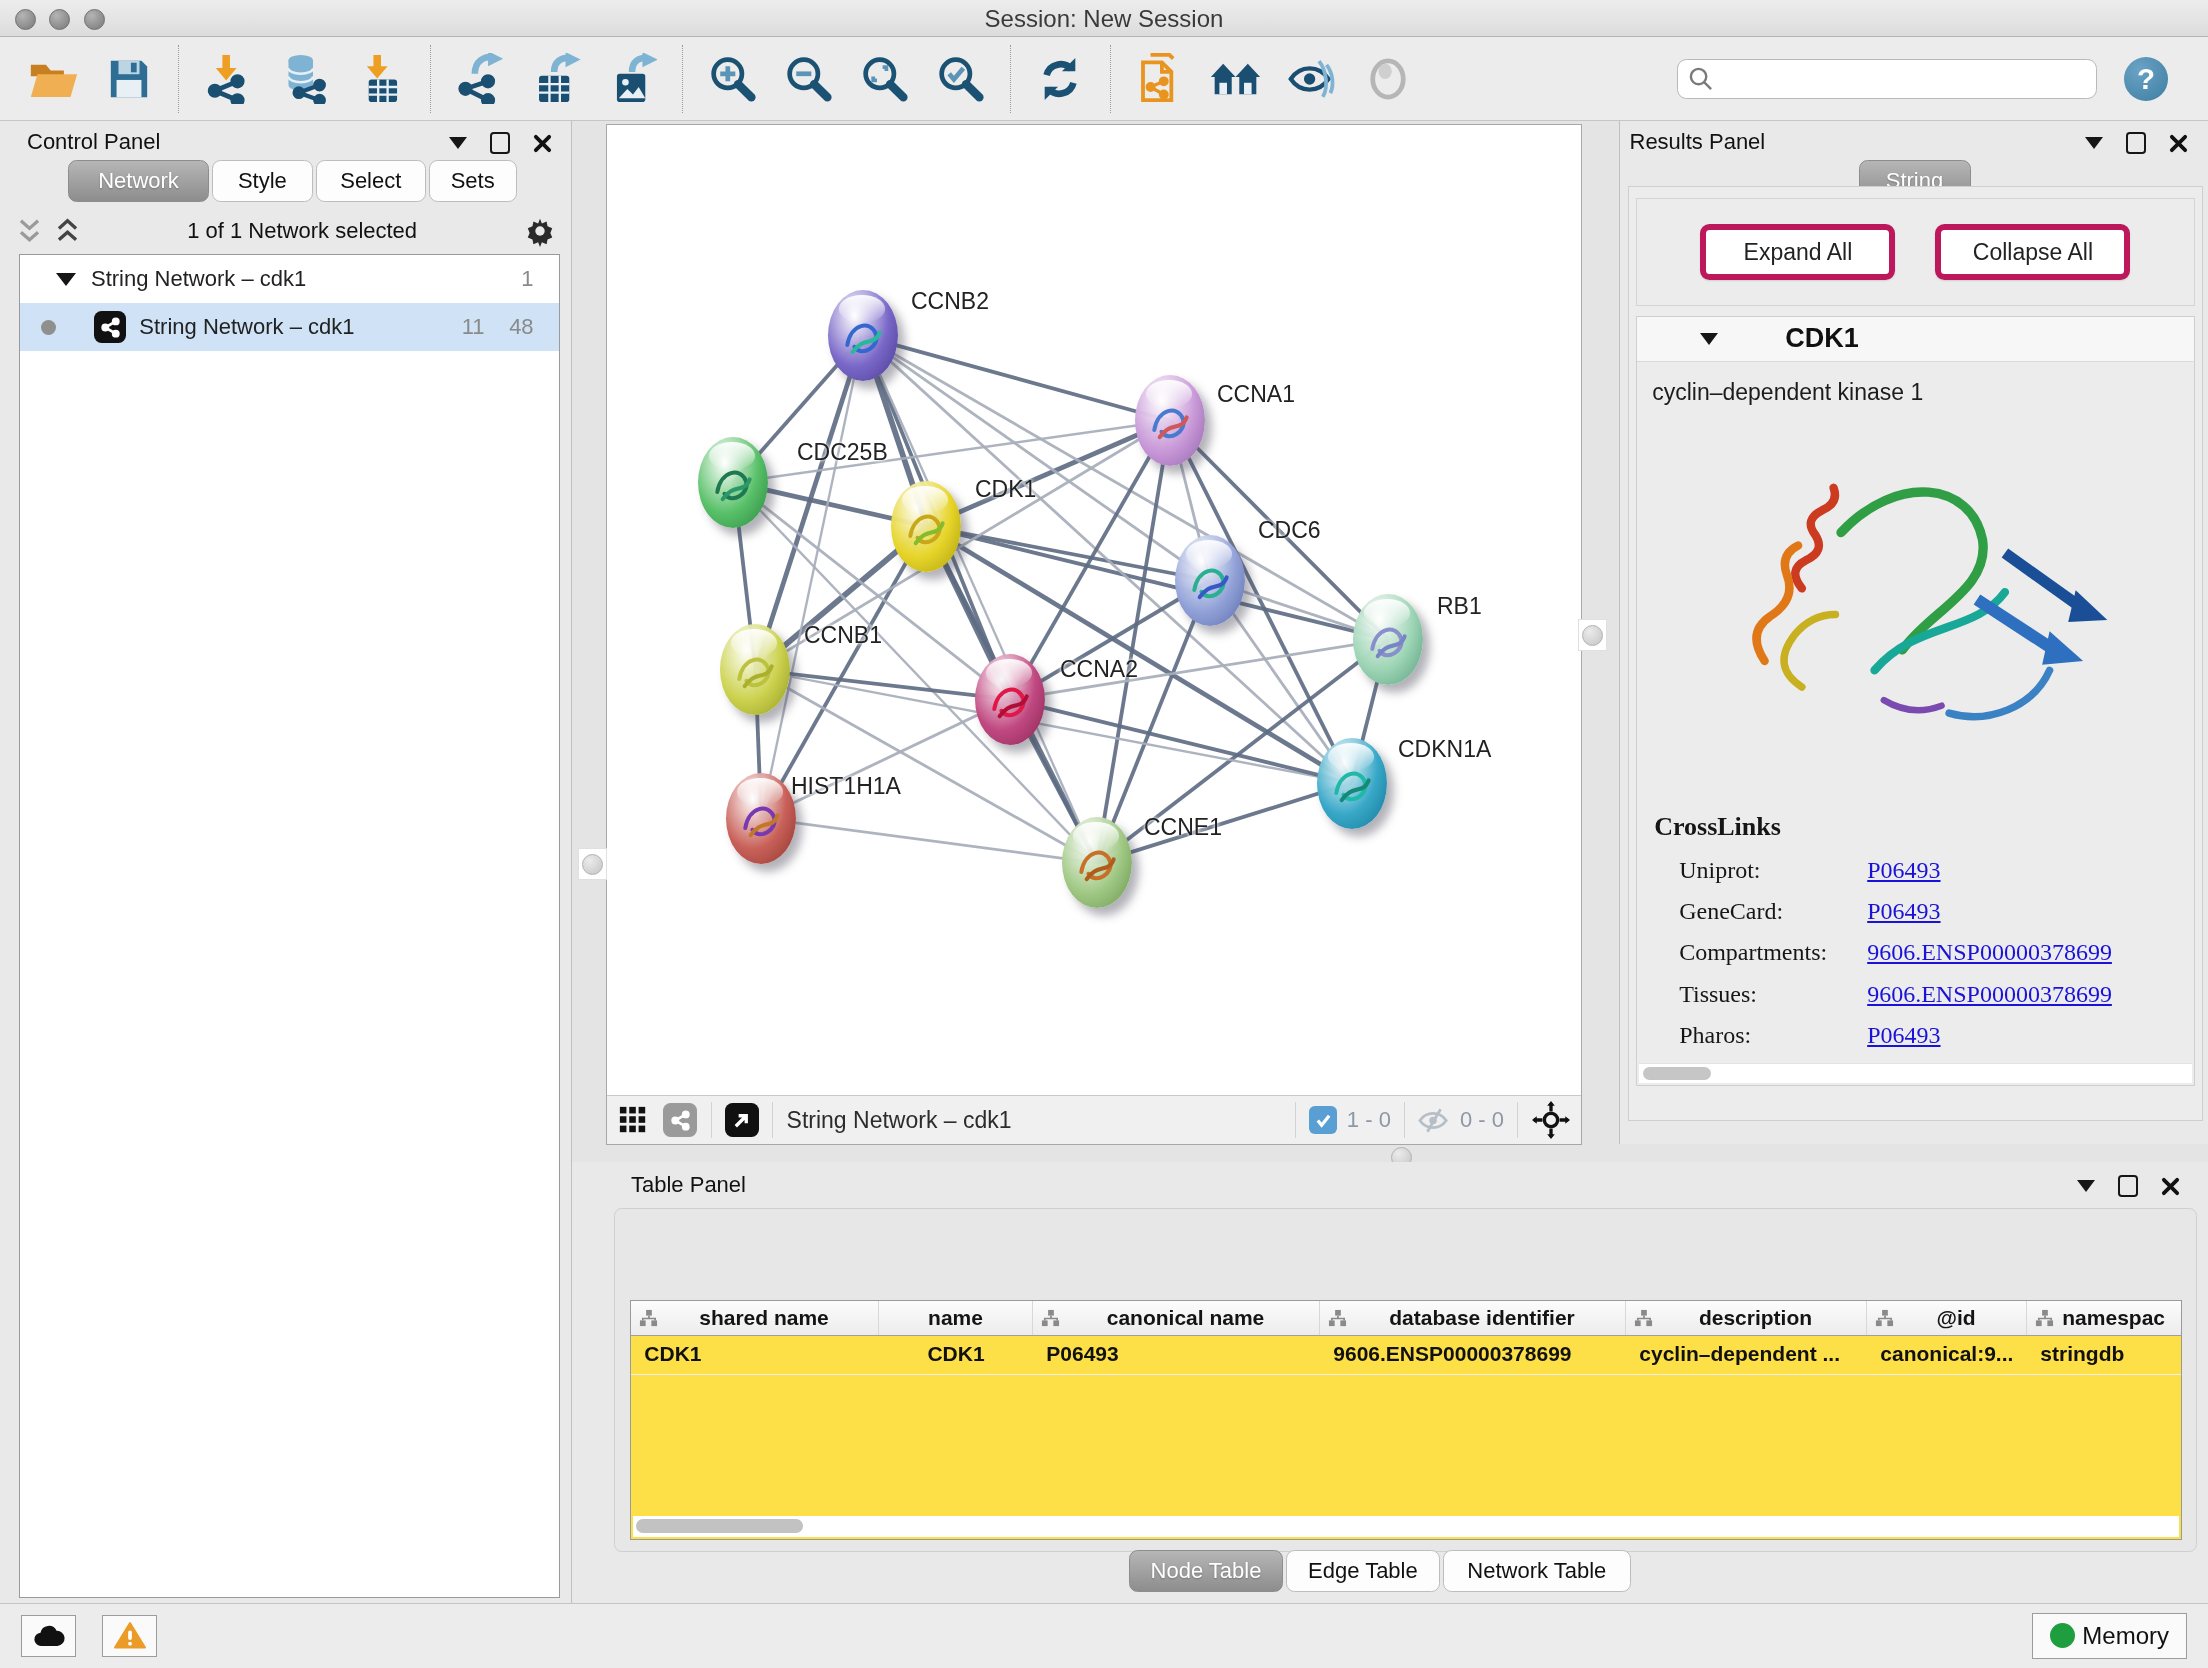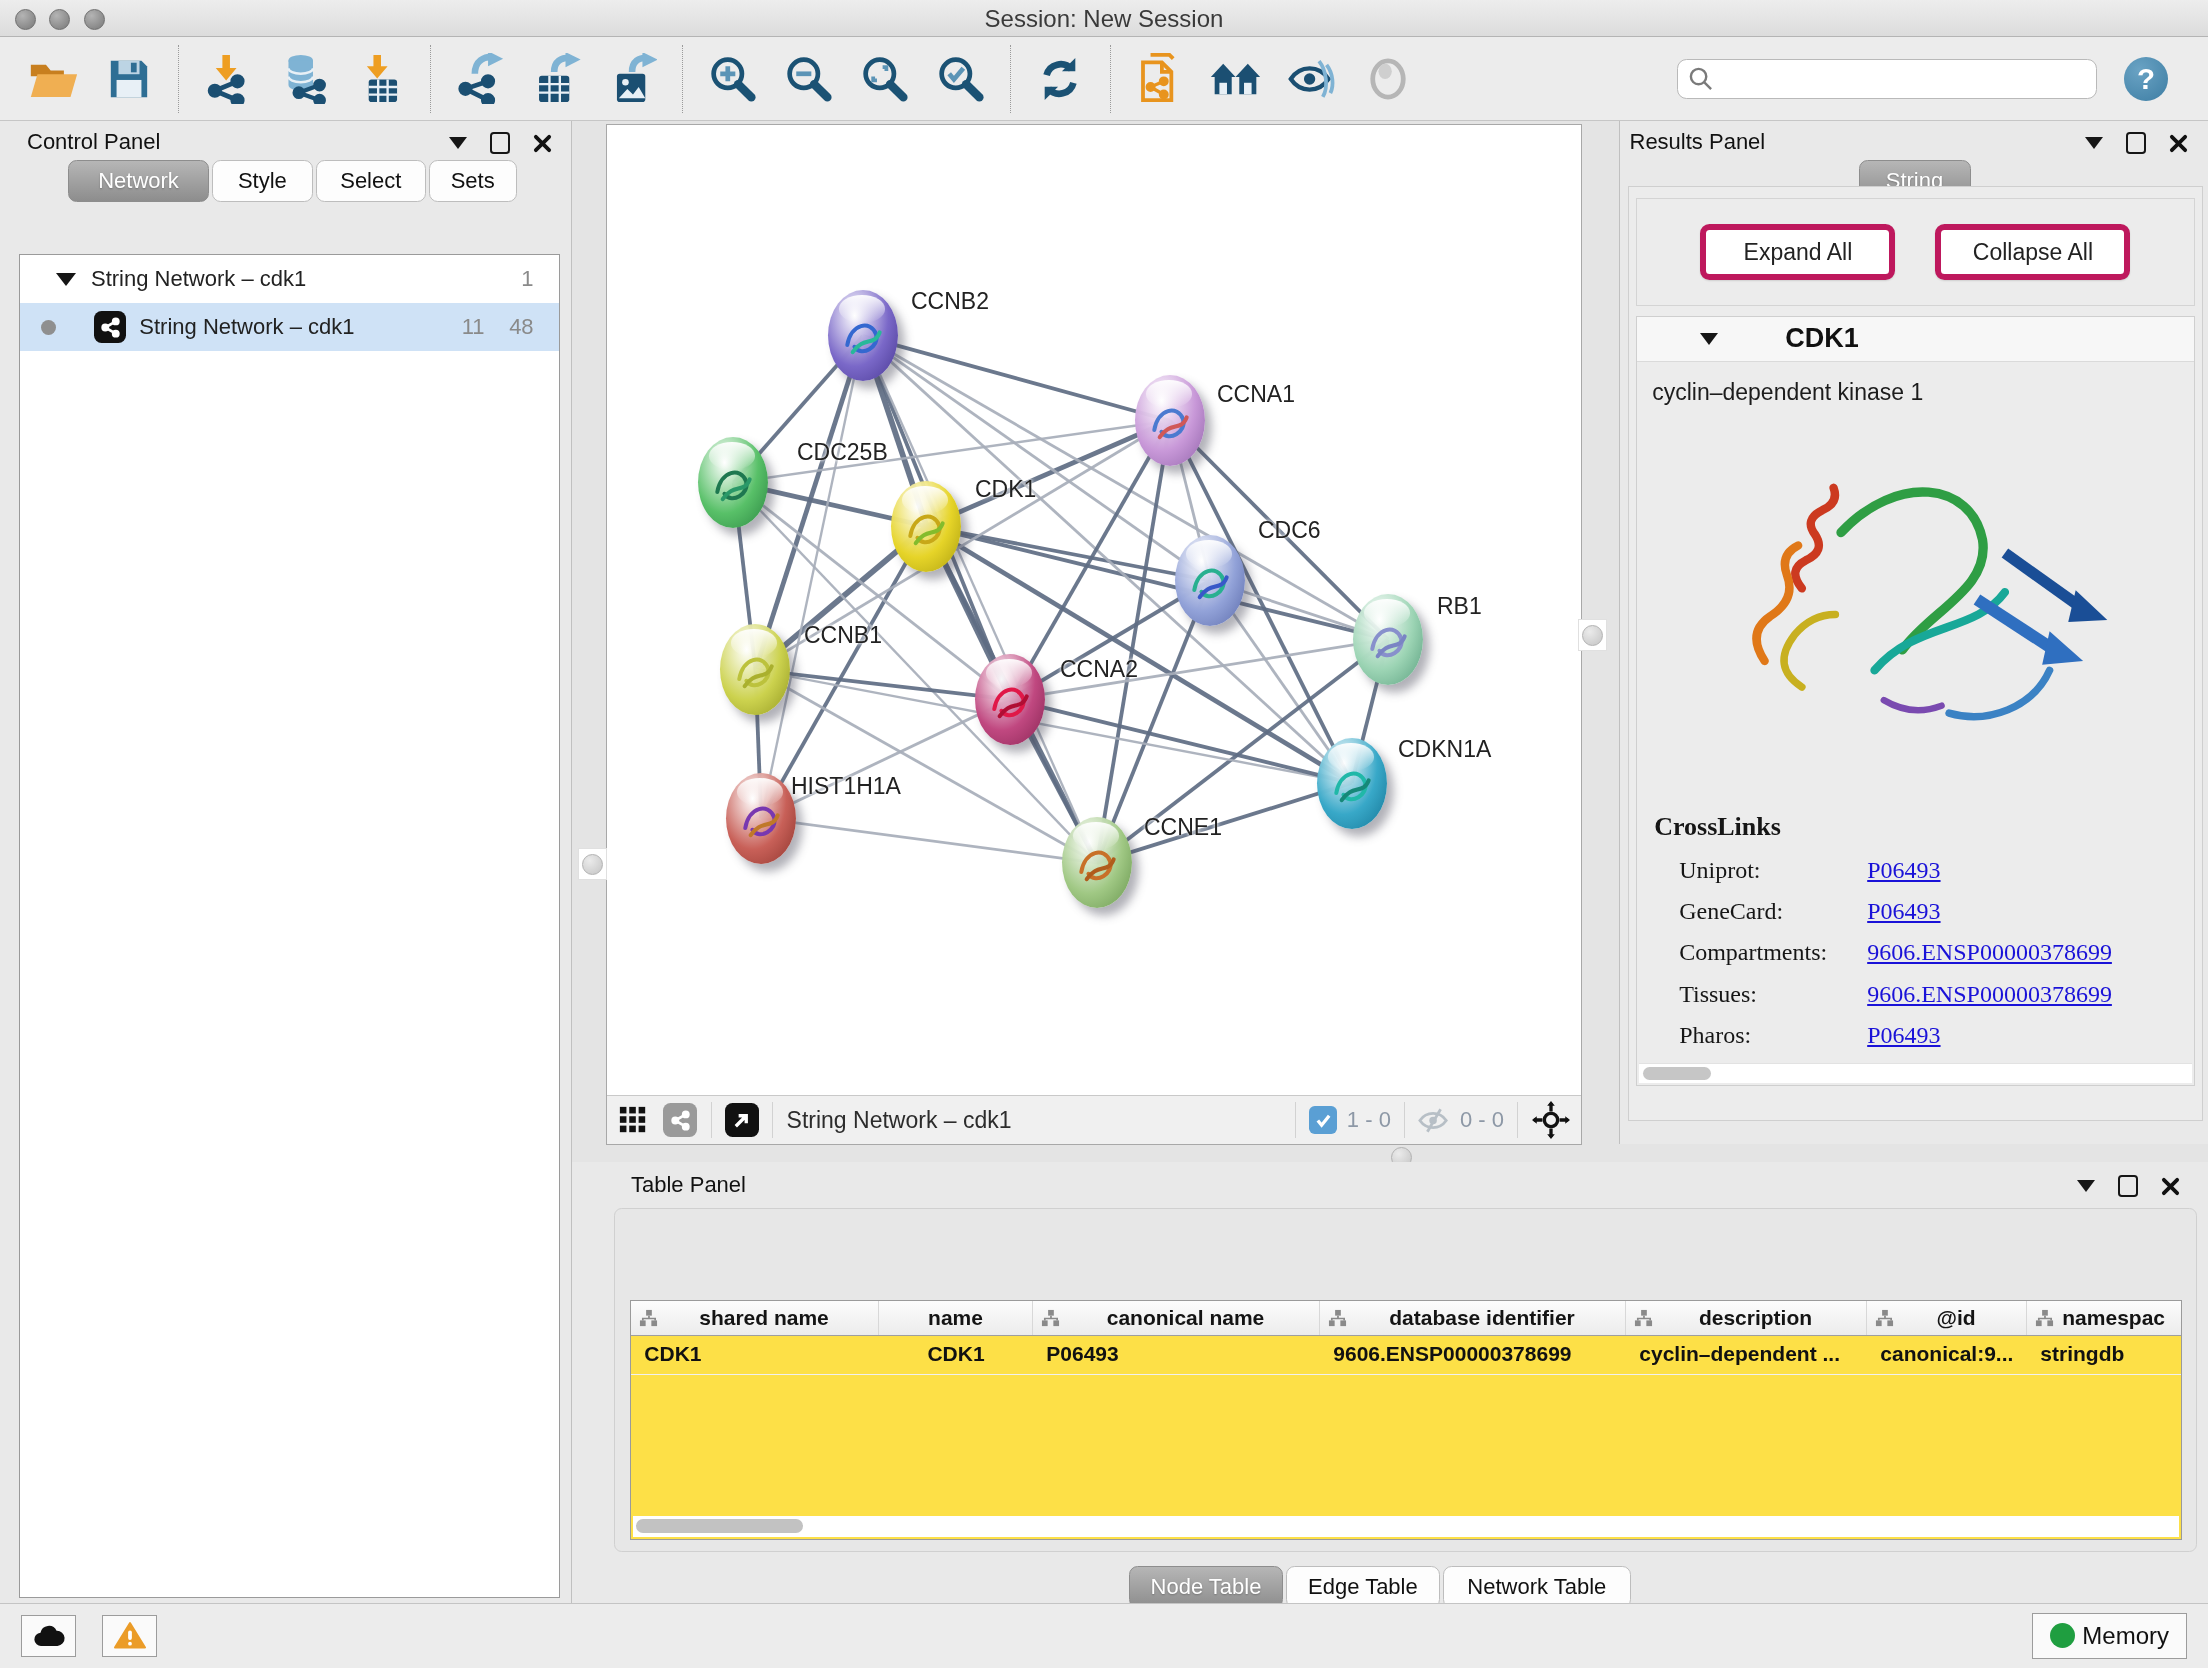--- a/index.html
+++ b/index.html
@@ -95,21 +95,21 @@
   .fx{font-family:"Liberation Serif","DejaVu Serif",serif;font-style:italic;font-size:31px;color:#9a9a9a;}
   .tp-table{position:absolute;left:15px;right:13.3px;top:91px;bottom:11.4px;background:#fde047;border:1.4px solid #9a9a9a;box-sizing:border-box;font-weight:bold;}
   .thead{display:flex;height:34px;background:linear-gradient(#fcfcfc,#ececec);border-bottom:1.9px solid #9f9f9f;}
   .th{display:flex;align-items:center;border-right:1px solid #d8d8d8;box-sizing:border-box;padding:0 7.6px;flex:none;}
   .th .thlabel{flex:1;text-align:center;font-size:21px;color:#141414;}
   .trow{display:flex;height:38px;border-bottom:1px solid #f0f0f0;}
   .td{flex:none;box-sizing:border-box;padding:5.7px 0 0 13.3px;font-size:21px;color:#111;
     white-space:nowrap;overflow:hidden;}
   .tp-hscroll{position:absolute;left:1.9px;right:1.9px;bottom:1.9px;height:21px;background:#fff;}
   .tp-hthumb{position:absolute;left:2.9px;top:2.9px;width:167px;height:14.3px;background:#c2c2c2;border-radius:7.6px;}
-  .tp-tabs{position:absolute;left:542px;top:404px;display:flex;padding-left:15px;}
+  .tp-tabs{position:absolute;left:542px;top:388px;display:flex;padding-left:15px;}
   
   .statusbar{position:absolute;left:0;bottom:0;width:100%;height:64px;background:#ececec;border-top:1px solid #c4c4c4;}
   .sb-btn{position:absolute;width:55px;height:42px;top:10.5px;background:#fafafa;border:1.9px solid #9c9c9c;
     display:flex;align-items:center;justify-content:center;box-sizing:border-box;}
   .memory{position:absolute;right:21px;top:8.6px;height:46px;min-width:141px;background:#fafafa;
     border:1.9px solid #9c9c9c;display:flex;align-items:center;justify-content:center;gap:7px;
     font-size:24px;color:#111;padding:0 17px;box-sizing:border-box;}
   .memdot{width:25px;height:25px;border-radius:50%;background:#1f9e40;}
 </style>
 </head>
@@ -291,20 +291,33 @@
     <div class="sqico"></div>
     <svg class="xico" width="19" height="19" viewBox="0 0 20 20">
       <path d="M3,3 L17,17 M17,3 L3,17" stroke="#111" stroke-width="4" stroke-linecap="round"></path>
       </svg>
   </div>
   <div class="cp-tabs">
     <div class="tab active" style="width:141px">Network</div>
     <div class="tab" style="width:101px">Style</div>
     <div class="tab" style="width:110px">Select</div>
     <div class="tab" style="width:88px">Sets</div>
+  </div>
+  <div class="cp-sub">
+    <svg width="25" height="28.5" viewBox="0 0 26 30">
+      <path d="M4,4 l9,8 9,-8 M4,16 l9,8 9,-8" stroke="#9a9a9a" stroke-width="3.5" fill="none"></path>
+      </svg>
+    <svg width="25" height="28.5" viewBox="0 0 26 30" style="margin-left:13.3px">
+      <path d="M4,12 l9,-8 9,8 M4,24 l9,-8 9,8" stroke="#444" stroke-width="3.5" fill="none"></path>
+      </svg>
+    <div class="cp-status">1 of 1 Network selected</div>
+    <svg width="32" height="32" viewBox="0 0 34 34">
+      <path d="M17,4 l2,5 5,-2 1,5 5,2 -2,5 2,5 -5,2 -1,5 -5,-2 -2,5 -2,-5 -5,2 -1,-5 -5,-2 2,-5 -2,-5 5,-2 1,-5 5,2 z" fill="#2a2a2a"></path>
+      <circle cx="17" cy="17" r="5" fill="#e9e9e9"></circle>
+      </svg>
   </div>
   <div class="cp-tree">
     <div class="tree-row">
       <div style="margin-left:36px;width:0;height:0;border-left:10.5px solid transparent;border-right:10.5px solid transparent;border-top:13.3px solid #161616;"></div>
       <span style="margin-left:15px">String Network – cdk1</span>
       <span class="tree-count" style="right:25px">1</span>
     </div>
     <div class="tree-row sel">
       <div class="dotgray" style="margin-left:21px"></div>
       <div class="sharebadge" style="margin-left:38px">

